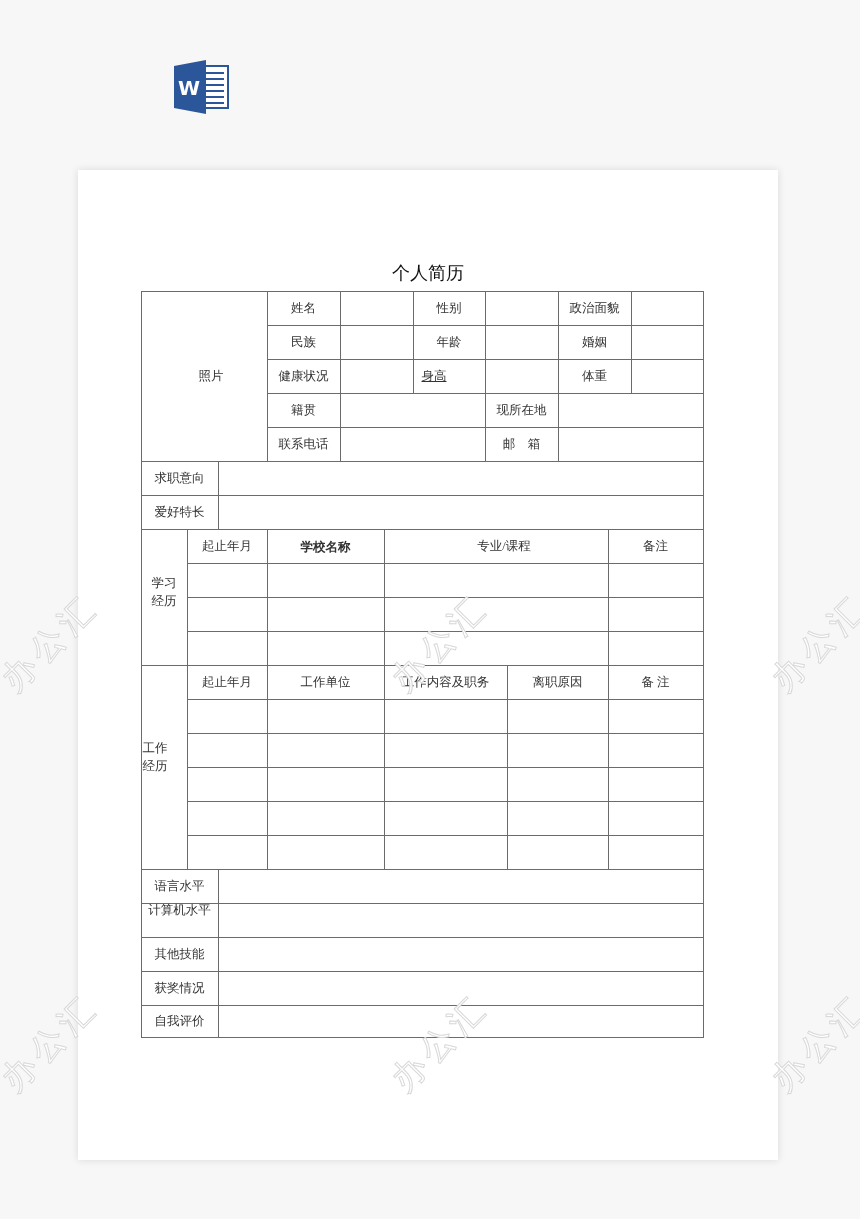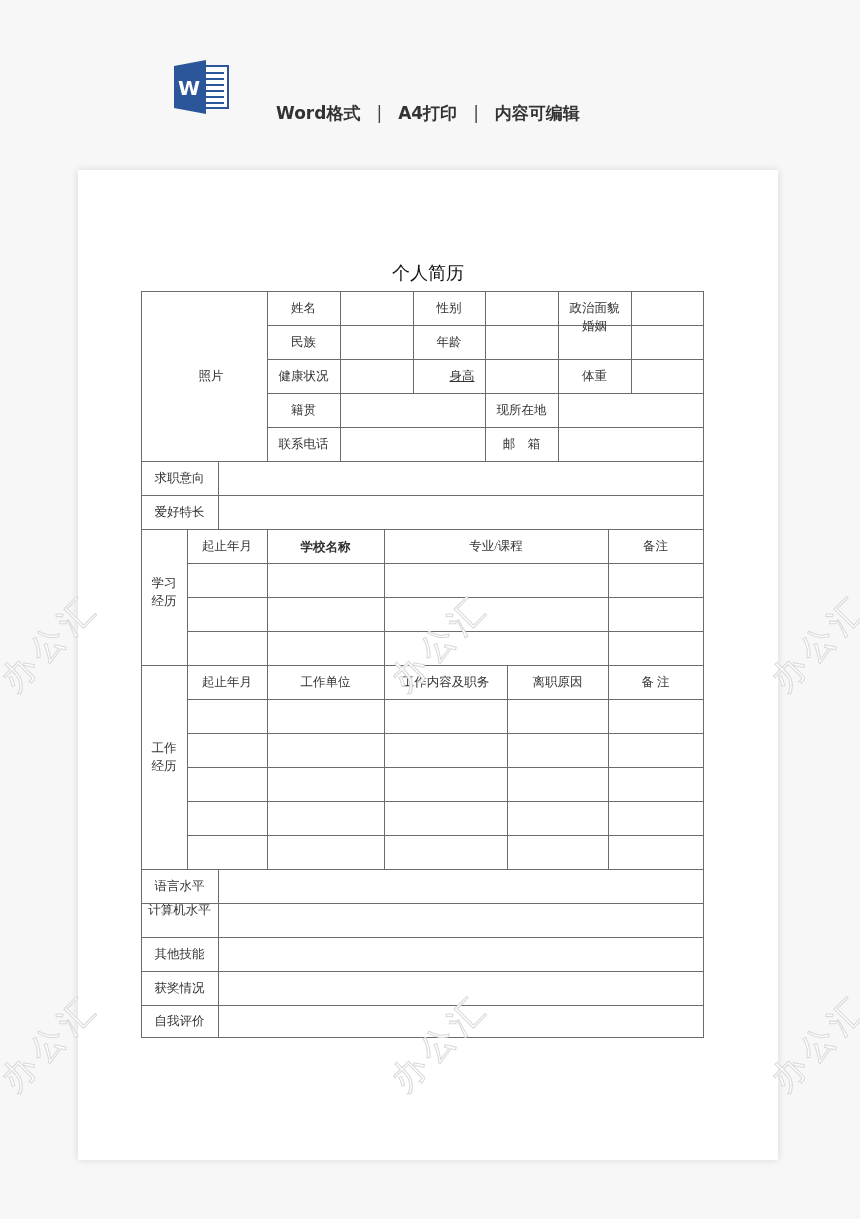--- a/index.html
+++ b/index.html
@@ -50,23 +50,20 @@
       <line x1="32" y1="13" x2="50" y2="13"></line>
         <line x1="32" y1="19" x2="50" y2="19"></line>
       <line x1="32" y1="25" x2="50" y2="25"></line>
         <line x1="32" y1="31" x2="50" y2="31"></line>
       <line x1="32" y1="37" x2="50" y2="37"></line>
         <line x1="32" y1="43" x2="50" y2="43"></line>
     </g>
     <polygon points="0,6 32,0 32,54 0,48" fill="#2b579a"></polygon>
     <text x="15" y="35" font-family="DejaVu Sans, sans-serif" font-weight="bold" font-size="20" fill="#fff" text-anchor="middle">W</text>
   </svg>
-  <div class="subtitle">
-    <span>Word格式</span><span class="sep">|</span><span>A4打印</span><span class="sep">|</span><span>内容可编辑</span>
-  </div>
 </div>
 
 <div class="page" id="page">
   <div class="doc-title">个人简历</div>
   <div id="table">
       <div class="line" style="left: 63px; top: 121px; width: 563px; height: 1px;"></div>
       <div class="line" style="left: 63px; top: 121px; width: 1px; height: 747px;"></div>
       <div class="line" style="left: 625px; top: 121px; width: 1px; height: 747px;"></div>
       <div class="line" style="left: 189px; top: 121px; width: 1px; height: 171px;"></div>
       <div class="cell" style="left: 63px; top: 121px; width: 126px; height: 170px; padding-left: 14px;">照片</div>
@@ -88,30 +85,30 @@
       <div class="cell" style="left: 553px; top: 121px; width: 72px; height: 34px;"></div>
       <div class="line" style="left: 262px; top: 155px; width: 1px; height: 35px;"></div>
       <div class="line" style="left: 335px; top: 155px; width: 1px; height: 35px;"></div>
       <div class="line" style="left: 407px; top: 155px; width: 1px; height: 35px;"></div>
       <div class="line" style="left: 480px; top: 155px; width: 1px; height: 35px;"></div>
       <div class="line" style="left: 553px; top: 155px; width: 1px; height: 35px;"></div>
       <div class="cell" style="left: 189px; top: 155px; width: 73px; height: 34px;">民族</div>
       <div class="cell" style="left: 262px; top: 155px; width: 73px; height: 34px;"></div>
       <div class="cell" style="left: 335px; top: 155px; width: 72px; height: 34px;">年龄</div>
       <div class="cell" style="left: 407px; top: 155px; width: 73px; height: 34px;"></div>
-      <div class="cell" style="left: 480px; top: 139px; width: 73px; height: 34px;">婚姻</div>
+      <div class="cell" style="left: 480px; top: 155px; width: 73px; height: 34px;">婚姻</div>
       <div class="cell" style="left: 553px; top: 155px; width: 72px; height: 34px;"></div>
       <div class="line" style="left: 262px; top: 189px; width: 1px; height: 35px;"></div>
       <div class="line" style="left: 335px; top: 189px; width: 1px; height: 35px;"></div>
       <div class="line" style="left: 407px; top: 189px; width: 1px; height: 35px;"></div>
       <div class="line" style="left: 480px; top: 189px; width: 1px; height: 35px;"></div>
       <div class="line" style="left: 553px; top: 189px; width: 1px; height: 35px;"></div>
       <div class="cell" style="left: 189px; top: 189px; width: 73px; height: 34px;">健康状况</div>
       <div class="cell" style="left: 262px; top: 189px; width: 73px; height: 34px;"></div>
-      <div class="cell" style="left: 348px; top: 189px; width: 72px; height: 34px; text-decoration: underline;">身高</div>
+      <div class="cell" style="left: 320px; top: 189px; width: 72px; height: 34px; text-decoration: underline;">身高</div>
       <div class="cell" style="left: 407px; top: 189px; width: 73px; height: 34px;"></div>
       <div class="cell" style="left: 480px; top: 189px; width: 73px; height: 34px;">体重</div>
       <div class="cell" style="left: 553px; top: 189px; width: 72px; height: 34px;"></div>
       <div class="line" style="left: 262px; top: 223px; width: 1px; height: 35px;"></div>
       <div class="line" style="left: 407px; top: 223px; width: 1px; height: 35px;"></div>
       <div class="line" style="left: 480px; top: 223px; width: 1px; height: 35px;"></div>
       <div class="cell" style="left: 189px; top: 223px; width: 73px; height: 34px;">籍贯</div>
       <div class="cell" style="left: 262px; top: 223px; width: 145px; height: 34px;"></div>
       <div class="cell" style="left: 407px; top: 223px; width: 73px; height: 34px;">现所在地</div>
       <div class="cell" style="left: 480px; top: 223px; width: 145px; height: 34px;"></div>
@@ -134,21 +131,21 @@
       <div class="line" style="left: 306px; top: 359px; width: 1px; height: 137px;"></div>
       <div class="line" style="left: 530px; top: 359px; width: 1px; height: 137px;"></div>
       <div class="line" style="left: 109px; top: 393px; width: 517px; height: 1px;"></div>
       <div class="line" style="left: 109px; top: 427px; width: 517px; height: 1px;"></div>
       <div class="line" style="left: 109px; top: 461px; width: 517px; height: 1px;"></div>
       <div class="line" style="left: 63px; top: 495px; width: 563px; height: 1px;"></div>
       <div class="cell" style="left: 63px; top: 359px; width: 46px; height: 136px; white-space: pre-line; padding-bottom: 10px;">学习
 经历</div>
       <div class="cell" style="left: 109px; top: 359px; width: 80px; height: 34px;">起止年月</div>
       <div class="cell" style="left: 189px; top: 360px; width: 117px; height: 34px; font-weight: bold;">学校名称</div>
-      <div class="cell" style="left: 306px; top: 359px; width: 224px; height: 34px; text-align: right;">专业/课程</div>
+      <div class="cell" style="left: 314px; top: 359px; width: 224px; height: 34px; text-align: right;">专业/课程</div>
       <div class="cell" style="left: 530px; top: 359px; width: 95px; height: 34px;">备注</div>
       <div class="cell" style="left: 109px; top: 393px; width: 80px; height: 34px;"></div>
       <div class="cell" style="left: 189px; top: 393px; width: 117px; height: 34px;"></div>
       <div class="cell" style="left: 306px; top: 393px; width: 224px; height: 34px;"></div>
       <div class="cell" style="left: 530px; top: 393px; width: 95px; height: 34px;"></div>
       <div class="cell" style="left: 109px; top: 427px; width: 80px; height: 34px;"></div>
       <div class="cell" style="left: 189px; top: 427px; width: 117px; height: 34px;"></div>
       <div class="cell" style="left: 306px; top: 427px; width: 224px; height: 34px;"></div>
       <div class="cell" style="left: 530px; top: 427px; width: 95px; height: 34px;"></div>
       <div class="cell" style="left: 109px; top: 461px; width: 80px; height: 34px;"></div>
@@ -158,21 +155,21 @@
       <div class="line" style="left: 189px; top: 495px; width: 1px; height: 205px;"></div>
       <div class="line" style="left: 306px; top: 495px; width: 1px; height: 205px;"></div>
       <div class="line" style="left: 429px; top: 495px; width: 1px; height: 205px;"></div>
       <div class="line" style="left: 530px; top: 495px; width: 1px; height: 205px;"></div>
       <div class="line" style="left: 109px; top: 529px; width: 517px; height: 1px;"></div>
       <div class="line" style="left: 109px; top: 563px; width: 517px; height: 1px;"></div>
       <div class="line" style="left: 109px; top: 597px; width: 517px; height: 1px;"></div>
       <div class="line" style="left: 109px; top: 631px; width: 517px; height: 1px;"></div>
       <div class="line" style="left: 109px; top: 665px; width: 517px; height: 1px;"></div>
       <div class="line" style="left: 63px; top: 699px; width: 563px; height: 1px;"></div>
-      <div class="cell" style="left: 63px; top: 495px; width: 46px; height: 204px; white-space: pre-line; padding-bottom: 20px;">工作
+      <div class="cell" style="left: 54px; top: 495px; width: 46px; height: 204px; white-space: pre-line; padding-bottom: 20px;">工作
 经历</div>
       <div class="cell" style="left: 109px; top: 495px; width: 80px; height: 34px;">起止年月</div>
       <div class="cell" style="left: 189px; top: 495px; width: 117px; height: 34px;">工作单位</div>
       <div class="cell" style="left: 306px; top: 495px; width: 123px; height: 34px;">工作内容及职务</div>
       <div class="cell" style="left: 429px; top: 495px; width: 101px; height: 34px;">离职原因</div>
       <div class="cell" style="left: 530px; top: 495px; width: 95px; height: 34px;">备 注</div>
       <div class="cell" style="left: 109px; top: 529px; width: 80px; height: 34px;"></div>
       <div class="cell" style="left: 189px; top: 529px; width: 117px; height: 34px;"></div>
       <div class="cell" style="left: 306px; top: 529px; width: 123px; height: 34px;"></div>
       <div class="cell" style="left: 429px; top: 529px; width: 101px; height: 34px;"></div>

